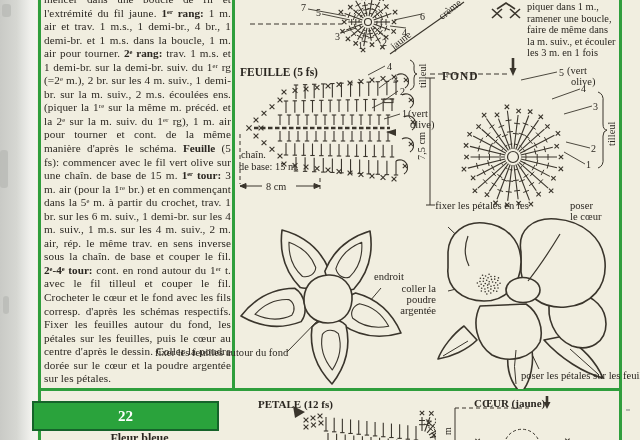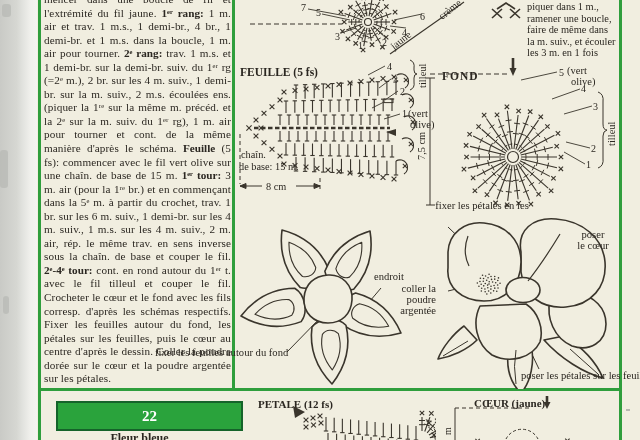--- a/index.html
+++ b/index.html
@@ -15,21 +15,21 @@
   .hrule{height:3px;background:#2f9e3c;}
   
   .text-col{left:44px;top:-7px;width:187px;font-size:11.2px;line-height:13.55px;
     text-align:justify;letter-spacing:.1px;}
   .text-col b{letter-spacing:0;font-family:Liberation Serif, serif;}
   
   .note{left:527px;top:1px;width:100px;font-size:10.4px;line-height:11.6px;}
   
   .cap{font-size:10.6px;line-height:10.8px;color:#2b2721;}
   
-  .green-box{left:56px;top:401px;width:183px;height:26px;background:#2aa33c;
+  .green-box{left:32px;top:401px;width:183px;height:26px;background:#2aa33c;
     border:2px solid #15632a;display:flex;align-items:center;justify-content:center;}
   .green-box span{color:#fff;font-weight:bold;font-size:15px;}
   .next-title{left:48px;top:431px;width:183px;text-align:center;font-weight:bold;font-size:12px;}
   svg{position:absolute;overflow:hidden;}
   svg text{font-family:"Liberation Serif",serif;fill:#2b2721;}
   .rm-dot{left:626px;top:409px;width:4px;height:2px;background:#b8b8b2;}
 </style>
 </head>
 <body>
 
@@ -694,21 +694,21 @@
         <circle cx="243.3391153047614" cy="283.06741087833757" r="0.8" fill="#3a352c"></circle>
         <circle cx="264.4618502613822" cy="277.914131203474" r="0.8" fill="#3a352c"></circle>
         <circle cx="252.8318295197721" cy="294.04651950007377" r="0.8" fill="#3a352c"></circle>
         <circle cx="248.53588502954045" cy="275.2394224076736" r="0.8" fill="#3a352c"></circle>
       </g>
   </svg>
 
   <div class="abs cap" style="left:420px;top:201px;width:124px;text-align:center;">
     <div>fixer les pétales en les</div>
   </div>
-  <div class="abs cap" style="left:570px;top:201px;width:46px;text-align:center;margin-top:29px;">
+  <div class="abs cap" style="left:570px;top:201px;width:46px;">
     <div>poser</div>
     <div>le cœur</div>
   </div>
   <div class="abs cap" style="left:374px;top:272px;">endroit</div>
   <div class="abs cap" style="left:386px;top:284px;width:50px;text-align:right;">
     <div>coller la</div>
     <div>poudre</div>
     <div>argentée</div>
   </div>
   <div class="abs cap" style="left:155px;top:348px;width:140px;">fixer les feuilles autour du fond</div>

